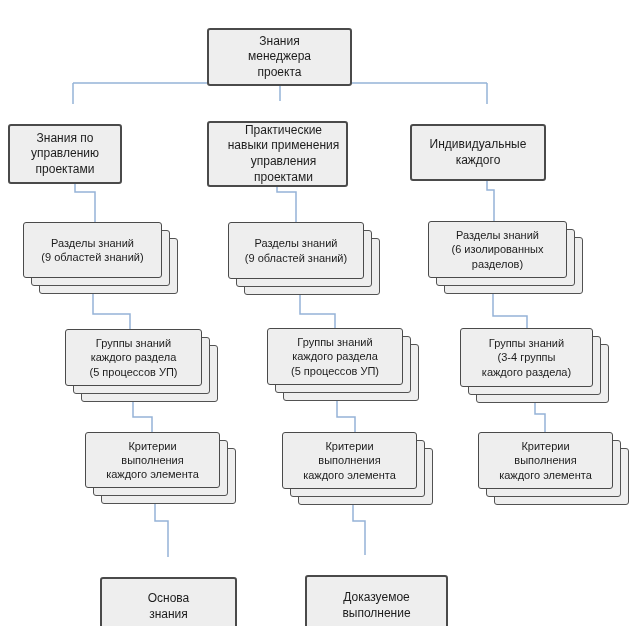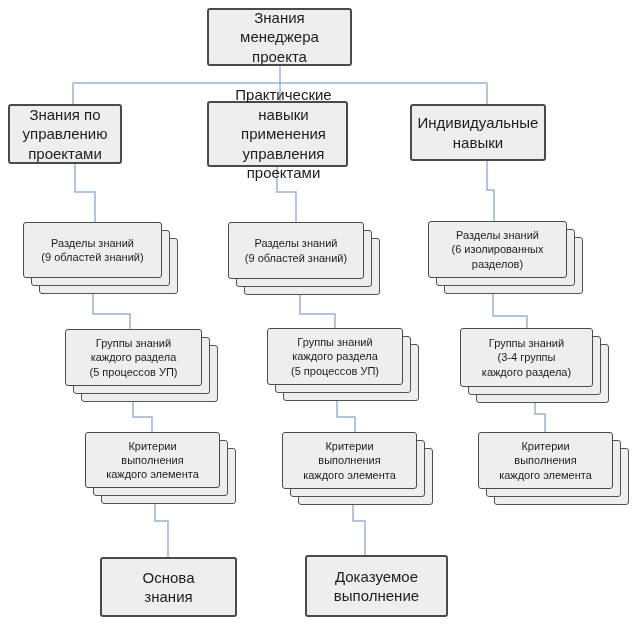--- a/index.html
+++ b/index.html
@@ -22,23 +22,24 @@
     z-index: 1;
     background: #eeeeee;
     border: 2px solid #4a4a4a;
     border-radius: 3px;
     box-sizing: border-box;
     display: flex;
     align-items: center;
     justify-content: center;
     text-align: center;
     white-space: pre-line;
-    font-size: 15px;
+    font-size: 12px;
     line-height: 1.3;
     color: #1c1c1c;
+    margin-top: 20px;
   }
   .stack {
     position: absolute;
     z-index: 1;
   }
   .stack .layer {
     position: absolute;
     background: #eeeeee;
     border: 1.5px solid #525252;
     border-radius: 3px;
@@ -100,21 +101,21 @@
 проекта</div>
 
   <div class="node" style="left:8px; top:104px; width:114px; height:60px;">Знания по
 управлению
 проектами</div>
   <div class="node" style="left:207px; top:101px; width:141px; height:66px;padding-left:12px;">Практические
 навыки применения
 управления
 проектами</div>
   <div class="node" style="left:410px; top:104px; width:136px; height:57px;">Индивидуальные
-навыки</div>
+каждого</div>
 
   <div class="stack" style="left:23px; top:222px; width:139px; height:56px;">
     <div class="layer l3"></div>
     <div class="layer l2"></div>
     <div class="front">Разделы знаний
 (9 областей знаний)</div>
   </div>
   <div class="stack" style="left:228px; top:222px; width:136px; height:57px;">
     <div class="layer l3"></div>
     <div class="layer l2"></div>

